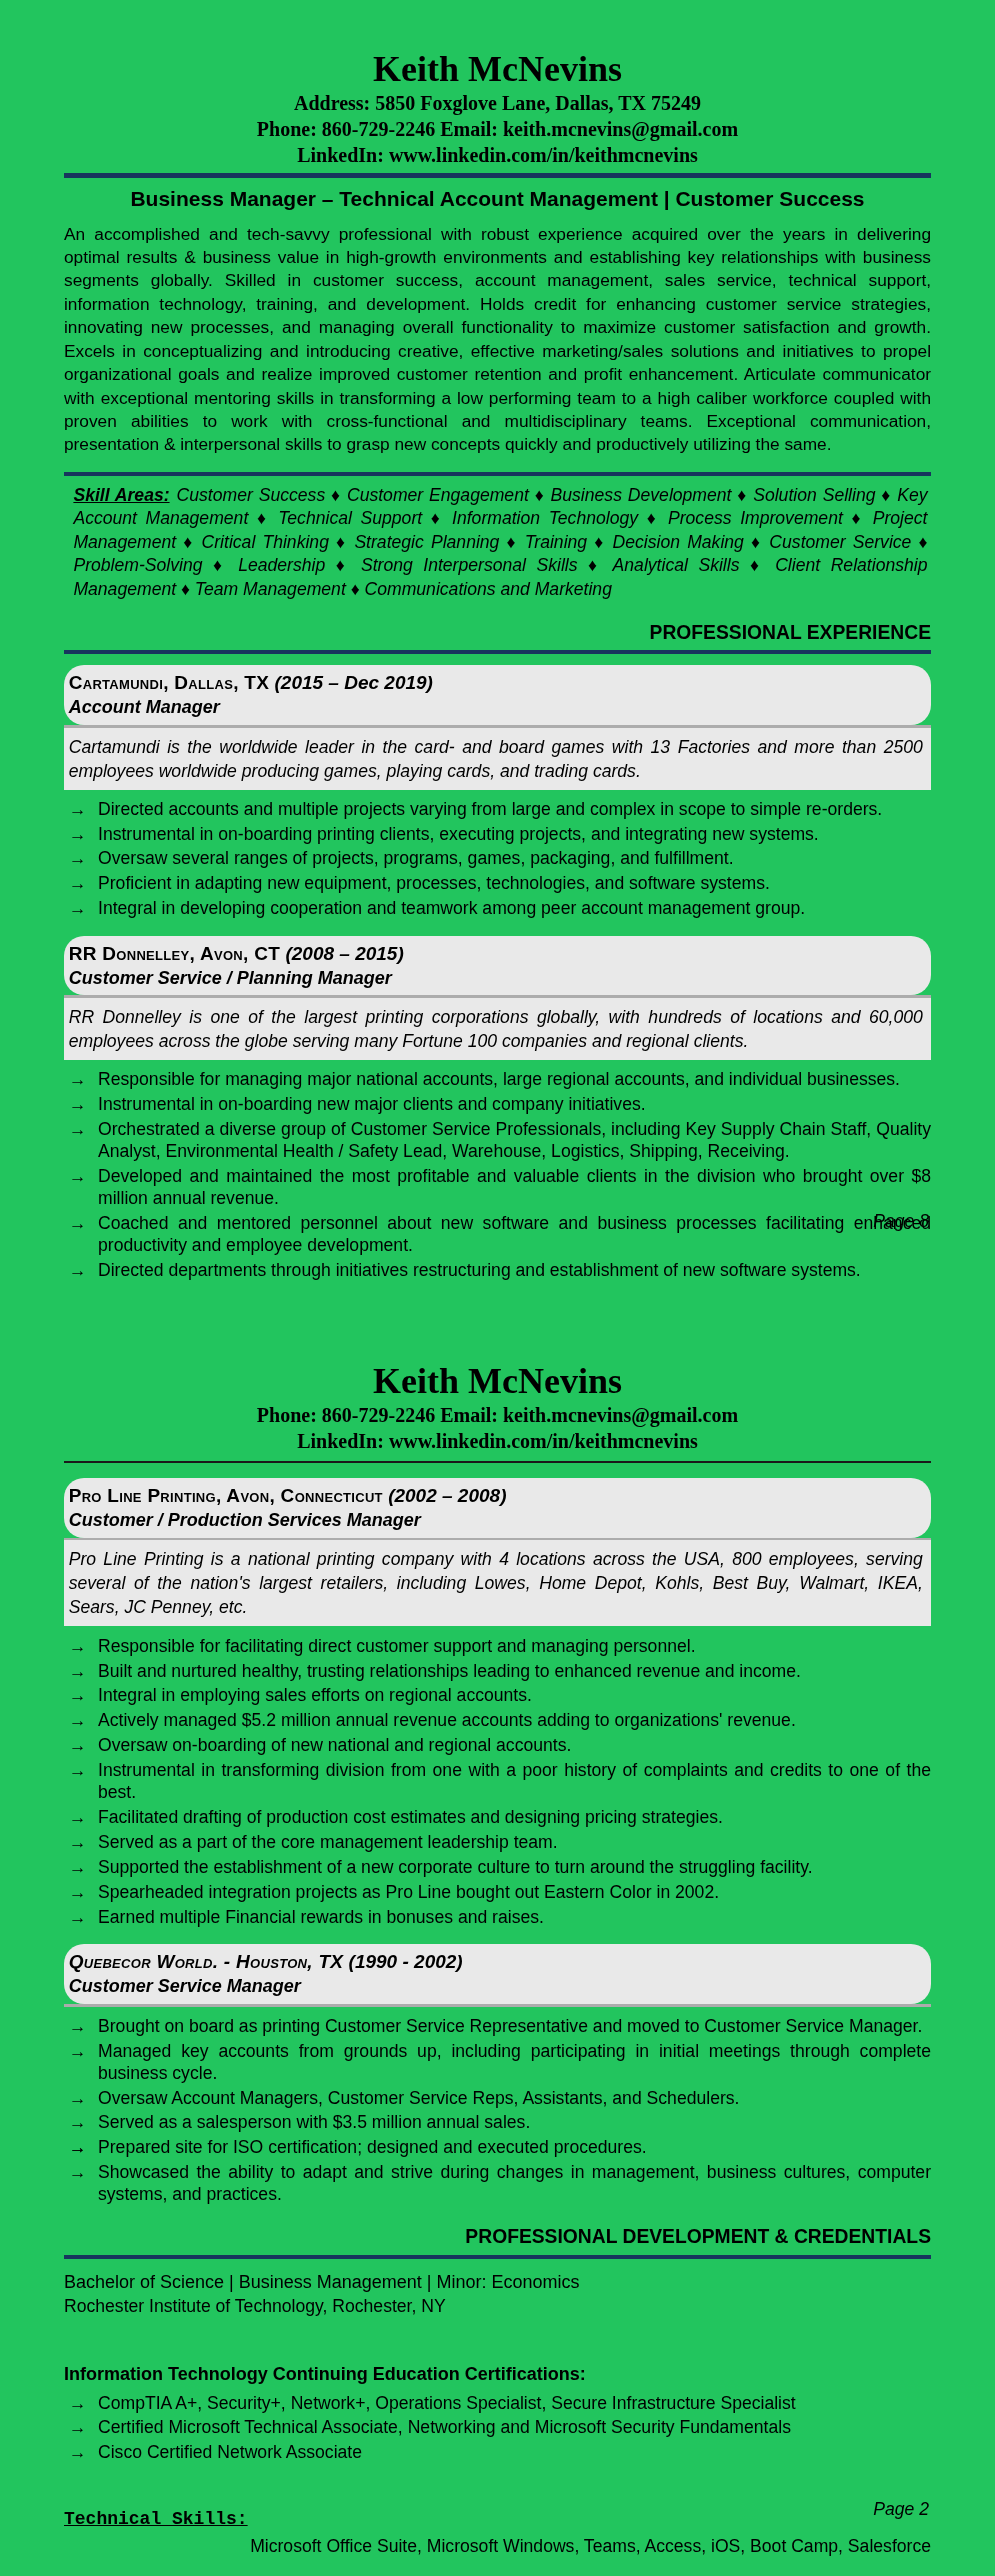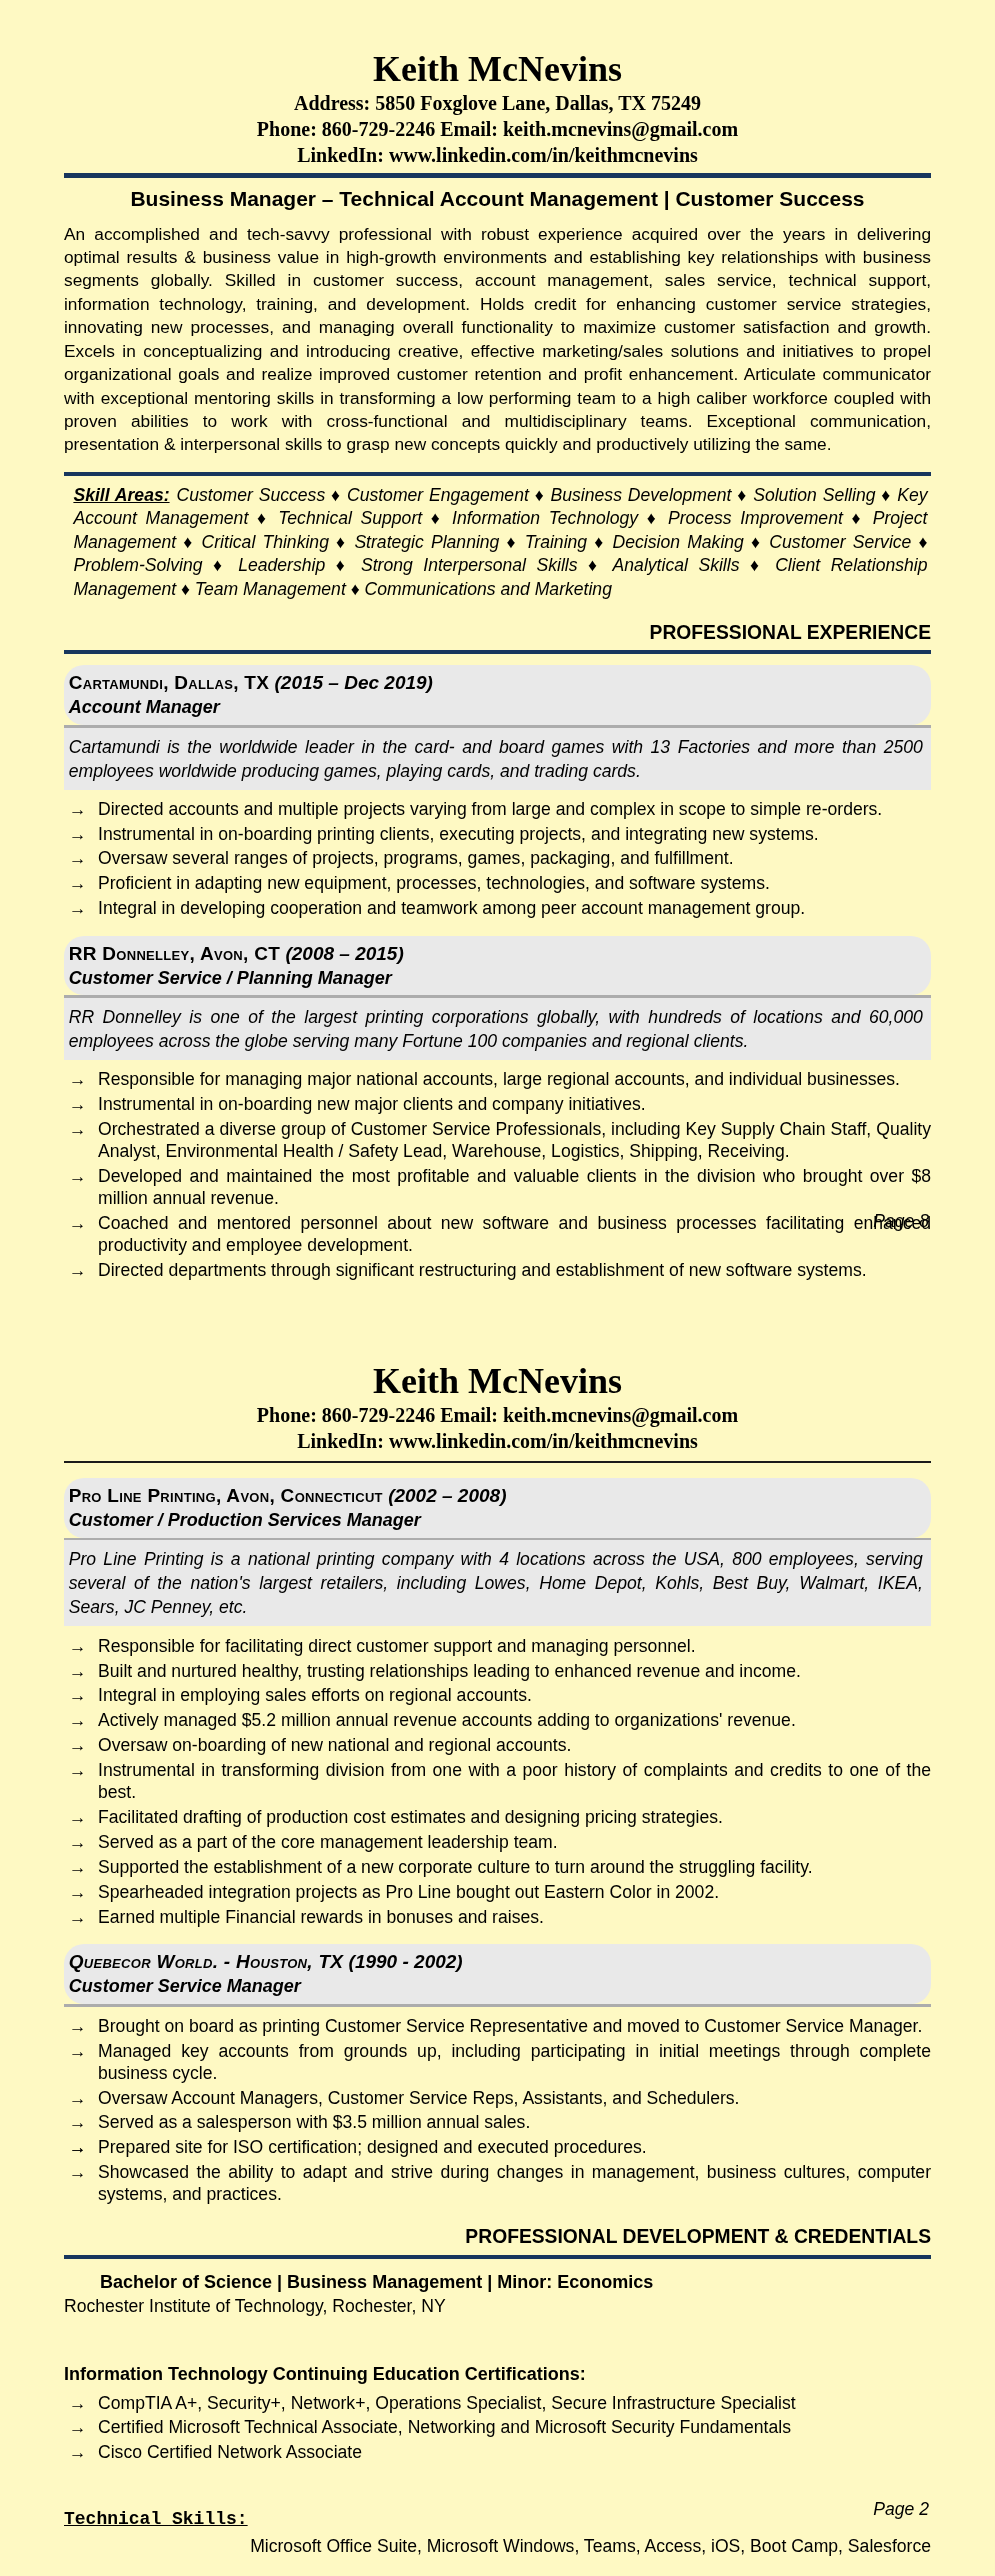--- a/index.html
+++ b/index.html
@@ -1,18 +1,18 @@
 <!DOCTYPE html>
 <html style="font-size:9.4px"><head>
 <meta charset="utf-8">
 <style>
   html,body{margin:0;padding:0;background:#ffffff;}
   body{width:995px;font-family:"Liberation Sans",sans-serif;color:#000;}
   .page{position:relative;width:995px;height:1288px;box-sizing:border-box;
-        padding:0 64px;overflow:hidden;background:#fef9c3;}
+        padding:0 64px;overflow:hidden;background:#22c55e;}
   .page-1{padding-top:49px;}
   .page-2{padding-top:73px;}
 
   
   .resume-name{font-family:"Liberation Serif",serif;font-weight:bold;font-size:36px;
                line-height:41px;text-align:center;}
   .contact-line{font-family:"Liberation Serif",serif;font-weight:bold;font-size:20px;
                 line-height:26px;text-align:center;}
   .rule-navy-thick{height:5.3px;background:#17365D;margin-top:4.7px;}
   .rule-navy{height:4.1px;background:#17365D;}
@@ -41,21 +41,21 @@
   .job-divider{height:2.9px;background:#ACACAC;}
   .job-desc{background:#E9E9E9;padding:7px 8.2px 7px 4.7px;font-style:italic;
             font-size:17.6px;line-height:24px;text-align:justify;}
 
   ul.bullets{list-style:none;margin:8.2px 0 0 0;padding:0;}
   ul.bullets li{position:relative;padding-left:34px;margin-bottom:2.9px;
                 font-size:17.6px;line-height:22px;text-align:justify;}
   ul.bullets .arrow{position:absolute;left:4.7px;top:0;font-weight:normal;}
 
   
-  .degree-line{margin-top:11.7px;font-size:18px;font-weight:bold;line-height:24.6px;margin-left:36px;}
+  .degree-line{margin-top:11.7px;font-size:18px;font-weight:normal;line-height:24.6px;}
   .school-line{font-size:17.6px;line-height:23.4px;}
   .block-gap{margin-top:44px;}
   .bold-heading{font-size:18px;font-weight:bold;line-height:24.6px;}
   .bold-heading.underlined{text-decoration:underline;font-family:Liberation Mono, monospace;}
   .plain-line{font-size:17.6px;line-height:23.4px;margin-top:3.5px;text-align:right;}
   ul.bullets.tight{margin-top:4.7px;}
 
   .page-number{position:absolute;right:66px;bottom:56px;font-style:italic;font-size:17.6px;}
 </style>
 </head>
@@ -111,21 +111,21 @@
       <div class="job-title">Customer Service / Planning Manager</div>
     </div>
     <div class="job-divider"></div>
     <div class="job-desc">RR Donnelley is one of the largest printing corporations globally, with hundreds of locations and 60,000 employees across the globe serving many Fortune 100 companies and regional clients.</div>
     <ul class="bullets">
         <li><span class="arrow">→</span><span>Responsible for managing major national accounts, large regional accounts, and individual businesses.</span></li>
         <li><span class="arrow">→</span><span>Instrumental in on-boarding new major clients and company initiatives.</span></li>
         <li><span class="arrow">→</span><span>Orchestrated a diverse group of Customer Service Professionals, including Key Supply Chain Staff, Quality Analyst, Environmental Health / Safety Lead, Warehouse, Logistics, Shipping, Receiving.</span></li>
         <li><span class="arrow">→</span><span>Developed and maintained the most profitable and valuable clients in the division who brought over $8 million annual revenue.</span></li>
         <li><span class="arrow">→</span><span>Coached and mentored personnel about new software and business processes facilitating enhanced productivity and employee development.</span></li>
-        <li><span class="arrow">→</span><span>Directed departments through significant restructuring and establishment of new software systems.</span></li>
+        <li><span class="arrow">→</span><span>Directed departments through initiatives restructuring and establishment of new software systems.</span></li>
       </ul>
   </div>
 
   <div class="page-number">Page 8</div>
 </div>
 
 <div class="page page-2">
 
   <div class="resume-name">Keith McNevins</div>
   <div class="contact-line">Phone: 860-729-2246 Email: keith.mcnevins@gmail.com</div>

